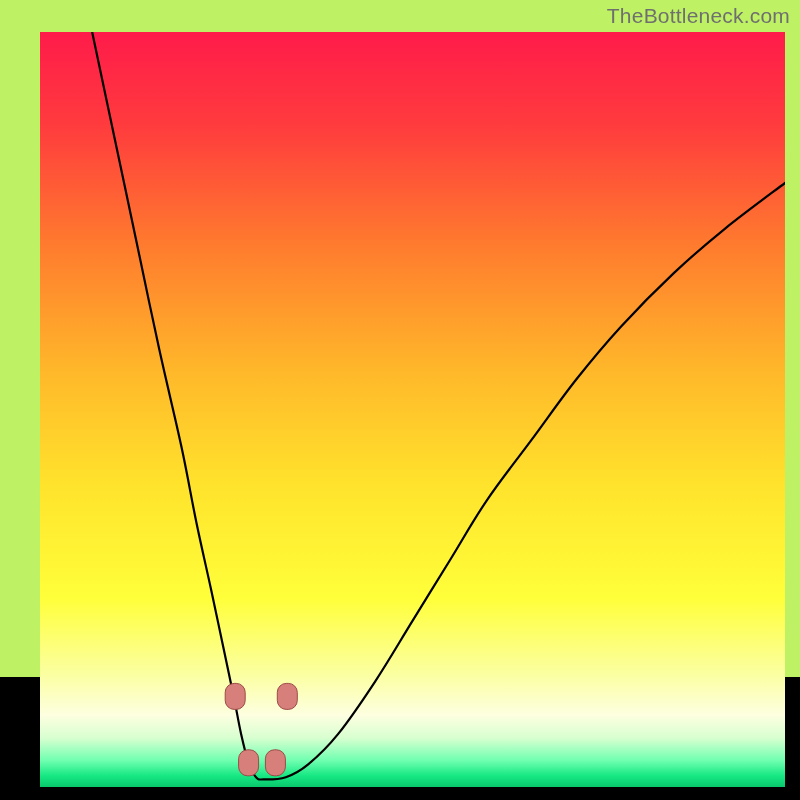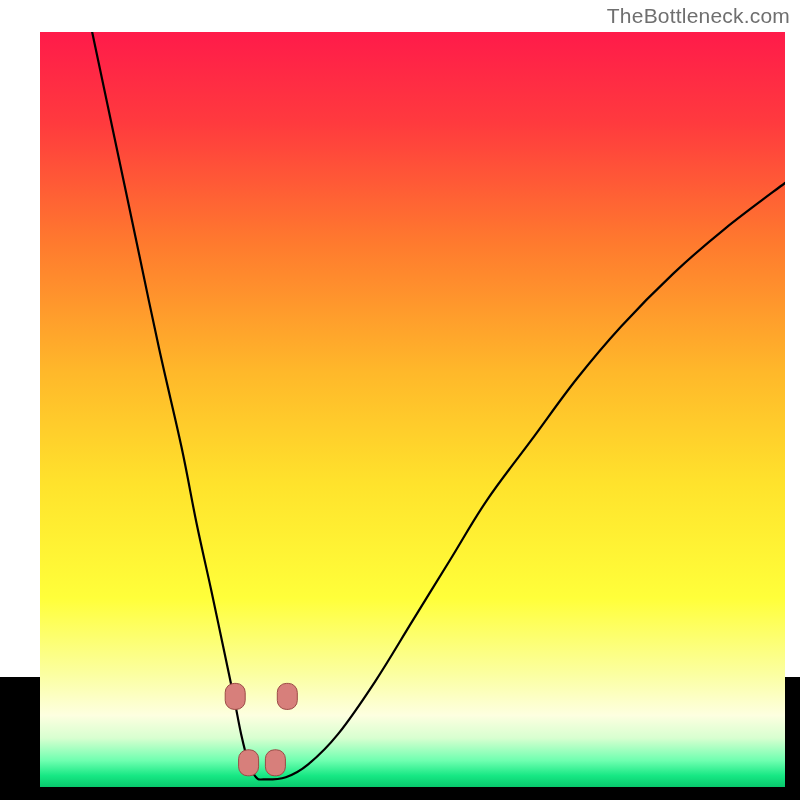--- a/index.html
+++ b/index.html
@@ -10,21 +10,21 @@
     background: #000;
     overflow: hidden;
     font-family: Arial, Helvetica, sans-serif;
   }
   .frame {
     position: absolute;
     left: 0;
     top: 0;
     width: 800px;
     height: 677px;
-    background: #ffffff;
+    background: #bef264;
   }
   .watermark {
     position: absolute;
     top: 4px;
     right: 10px;
     color: #6f6f6f;
     font-size: 21px;
     font-weight: 500;
     letter-spacing: 0.2px;
     user-select: none;

